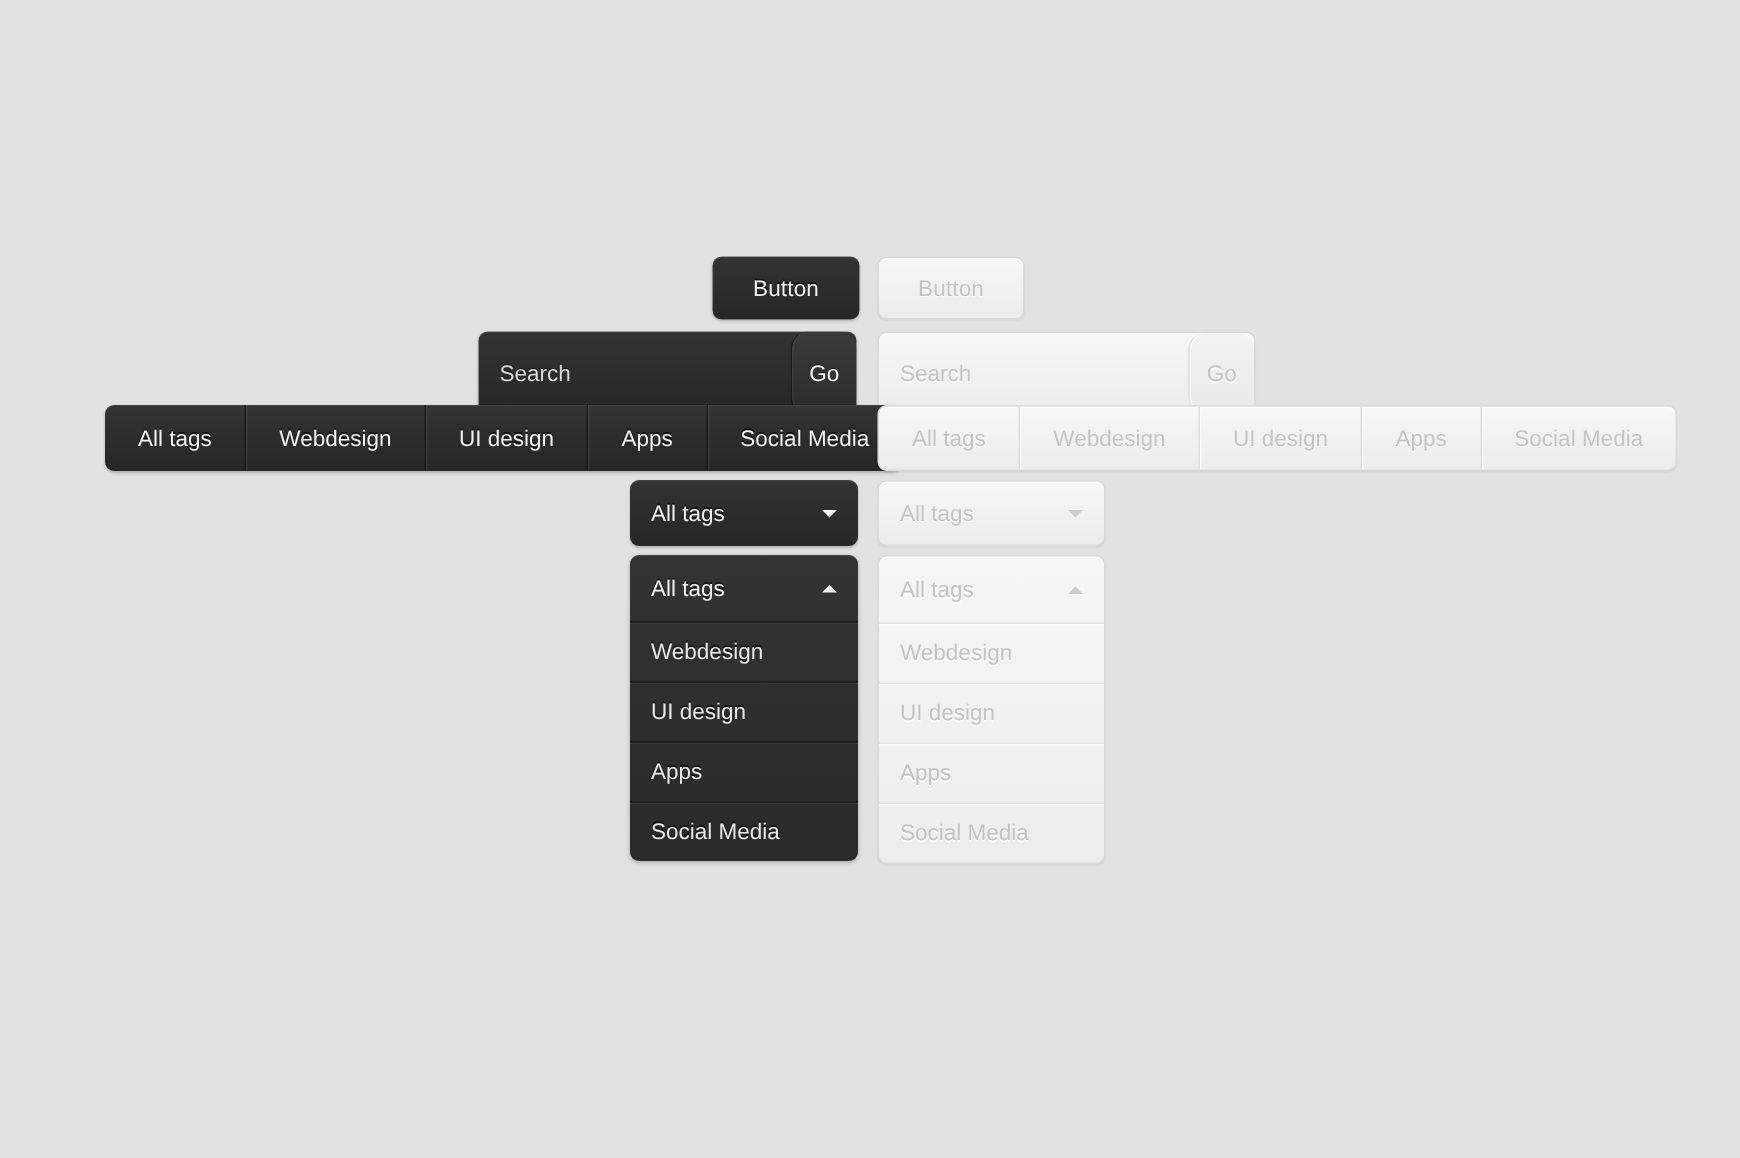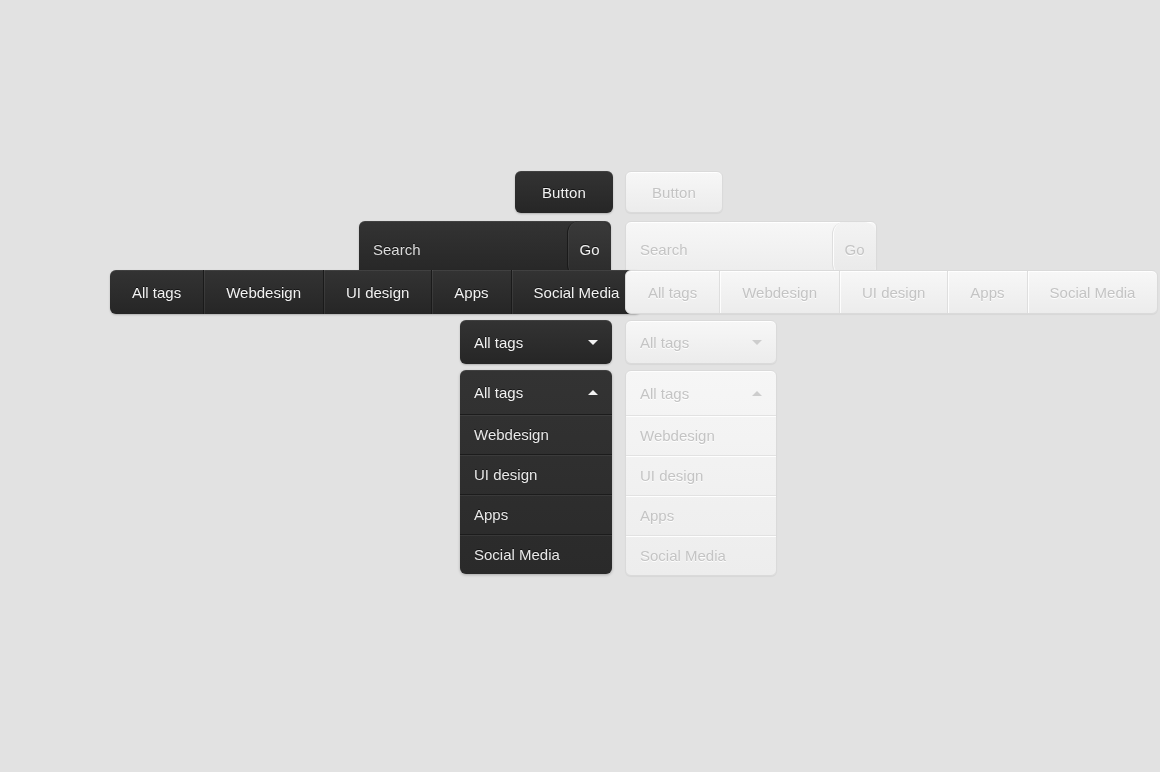--- a/index.html
+++ b/index.html
@@ -14,21 +14,21 @@
     background: #e2e2e2;
     font-family: "Liberation Sans", sans-serif;
     position: relative;
     overflow: hidden;
     -webkit-font-smoothing: antialiased;
   }
 
   .stage { position: absolute; left: 0; top: 0; width: 1160px; height: 772px; }
 
   
-  .abs { position: absolute; margin-left: 40px; }
+  .abs { position: absolute; }
 
   
   .dark-surface {
     background: #2b2b2b;
     background-image: linear-gradient(to bottom, #333333 0%, #262626 100%);
     border-radius: 6px;
     box-shadow:
       inset 0 1px 0 rgba(255,255,255,0.07),
       0 1px 2px rgba(0,0,0,0.22);
     color: #f2f2f2;

